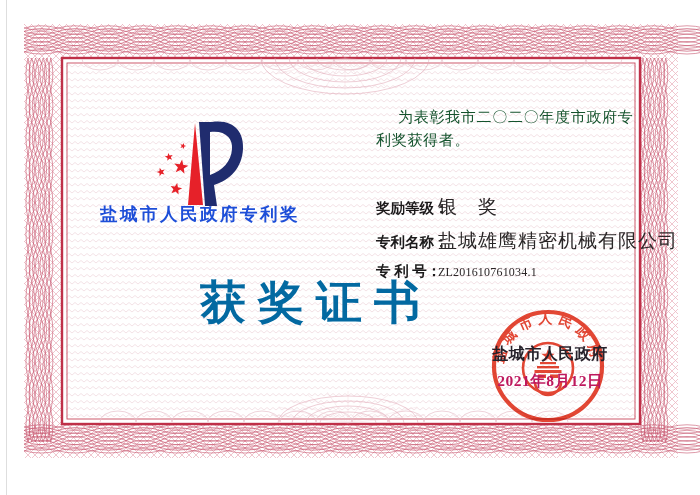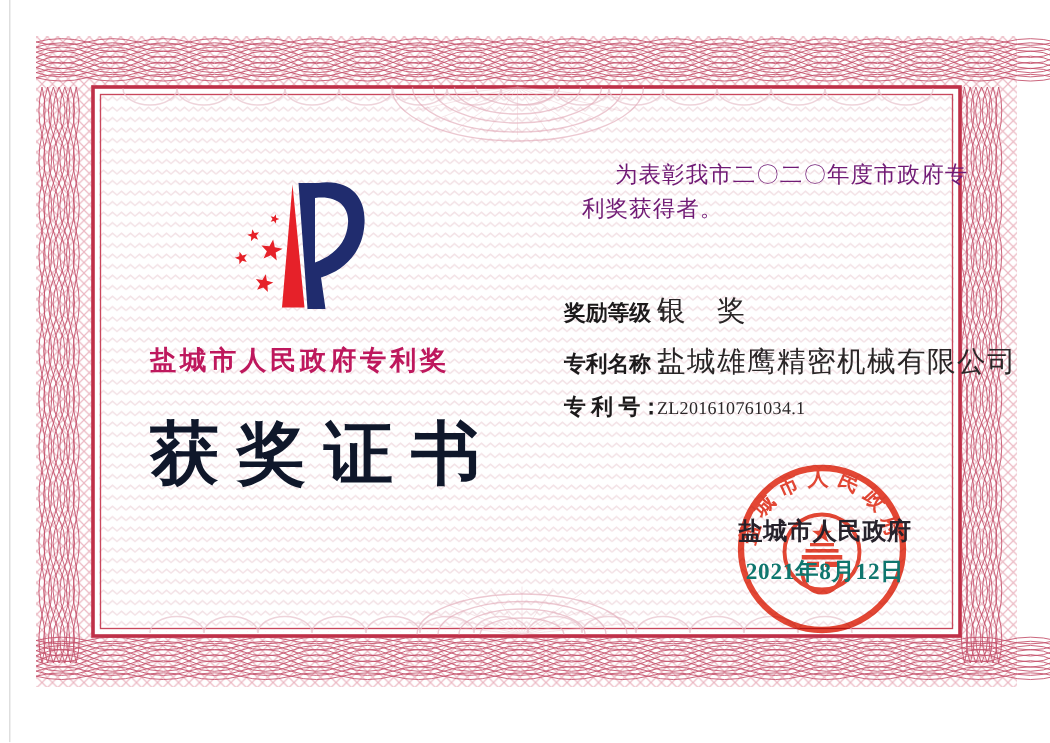--- a/index.html
+++ b/index.html
@@ -3,40 +3,40 @@
 <meta charset="utf-8">
 <style>
   html,body{margin:0;padding:0;background:#ffffff;}
   #stage{position:relative;width:700px;height:495px;background:#ffffff;overflow:hidden;
          font-family:"Liberation Serif","DejaVu Serif",serif;color:#241f20;}
   .abs{position:absolute;}
   #photo-edge{left:6px;top:0;width:1px;height:495px;background:#d6d6d6;opacity:.8;}
   #deco{left:0;top:0;}
   
   #logo{left:146px;top:118px;width:104px;height:94px;}
-  #authority-title{left:0px;top:228px;width:400px;text-align:center;
-     font-size:17.5px;font-weight:bold;letter-spacing:2.5px;color:#be185d;white-space:nowrap;}
-  #cert-title{left:0px;top:272px;width:432px;text-align:center;
-     font-size:46px;font-weight:bold;letter-spacing:12px;color:#0f172a;white-space:nowrap;}
+  #authority-title{left:0px;top:202px;width:400px;text-align:center;
+     font-size:17.5px;font-weight:bold;letter-spacing:2.5px;color:#1d4ed8;white-space:nowrap;}
+  #cert-title{left:0px;top:272px;width:432px;text-align:right;
+     font-size:46px;font-weight:bold;letter-spacing:12px;color:#0369a1;white-space:nowrap;}
   
   #body-text{left:376px;top:106px;width:270px;font-size:15px;line-height:22.5px;
-     letter-spacing:.7px;color:#701a75;margin-left:12px;}
+     letter-spacing:.7px;color:#14532d;}
   #body-text p{margin:0;text-indent:22px;}
   #body-text p + p{margin-top:2px;}
   #fields{left:376px;top:194px;width:272px;}
   .field-row{margin-bottom:13px;white-space:nowrap;height:21px;}
   .field-label{display:inline-block;width:62px;font-size:14.5px;font-weight:bold;color:#1c1a1b;}
   .field-value{font-size:19px;letter-spacing:1px;color:#2a2627;}
   .field-value.num{font-size:12px;letter-spacing:.2px;}
   .field-value.small{font-size:13.5px;letter-spacing:.5px;}
   
   #seal{left:488px;top:304px;width:120px;height:120px;mix-blend-mode:multiply;}
   #signature{left:472px;top:344px;width:156px;text-align:center;z-index:3;}
   #sig-issuer{font-size:16px;font-weight:bold;letter-spacing:.5px;color:#26222b;white-space:nowrap;}
-  #sig-date{margin-top:6px;font-size:15.5px;font-weight:bold;letter-spacing:.5px;color:#0f766e;white-space:nowrap;}
+  #sig-date{margin-top:6px;font-size:15.5px;font-weight:bold;letter-spacing:.5px;color:#be185d;white-space:nowrap;}
 </style>
 </head>
 <body>
 
 <div id="stage">
 
   <div id="photo-edge" class="abs"></div>
 
   <svg id="deco" class="abs" width="700" height="495" viewBox="0 0 700 495">
     <defs>

